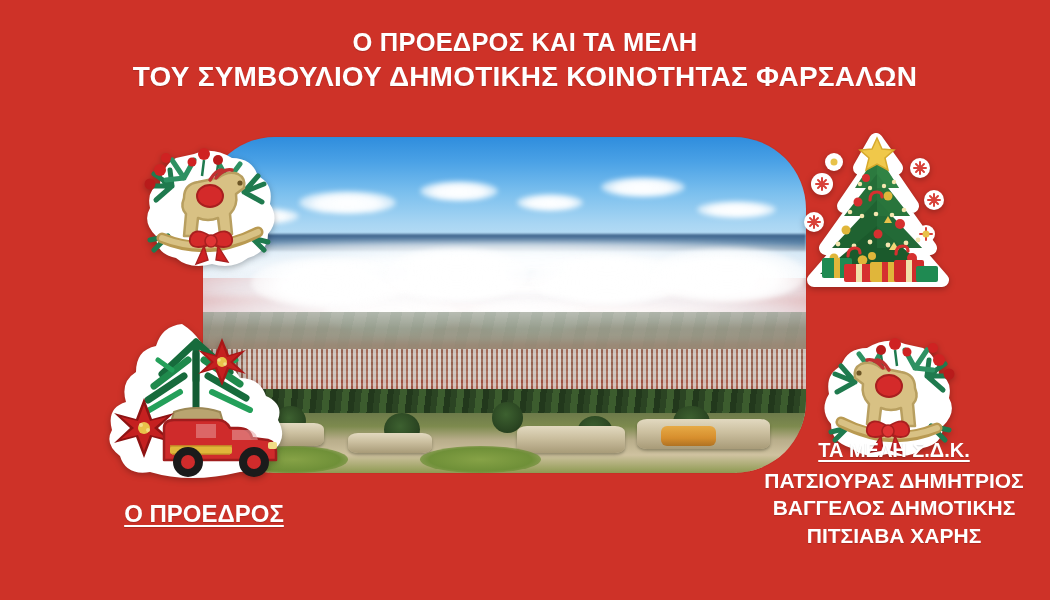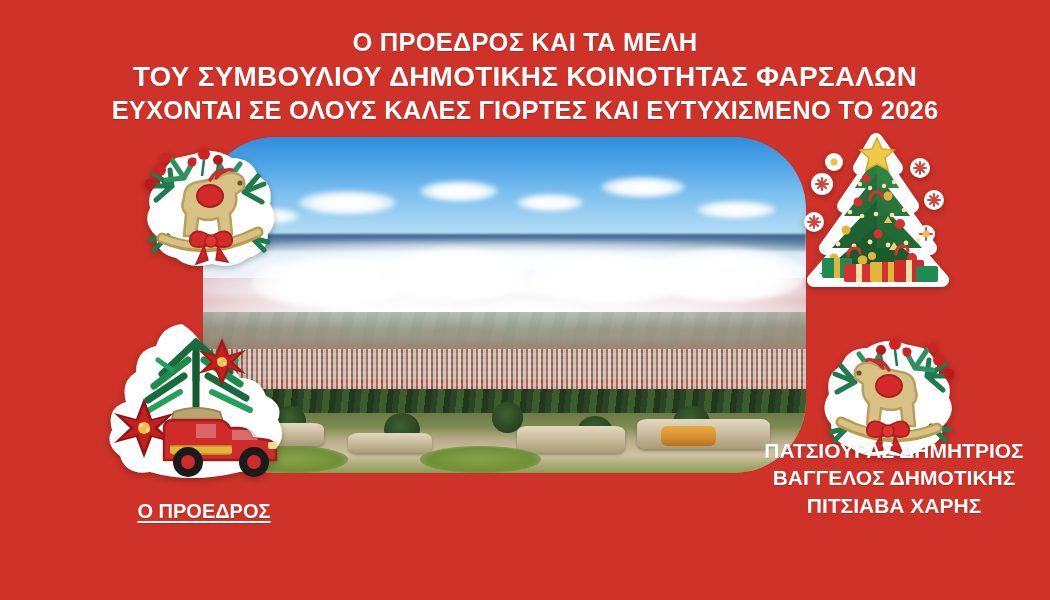--- a/index.html
+++ b/index.html
@@ -150,41 +150,40 @@
   
   .caption {
     position: absolute;
     color: #ffffff;
     font-weight: bold;
     text-align: center;
     text-shadow: 0 1px 1px rgba(0,0,0,.18);
   }
   #president-block { left: 28px; top: 500px; width: 352px; }
   #president-block .ttl {
-    display: block; font-size: 20px; text-decoration: underline;
+    display: block; font-size: 24px; text-decoration: underline;
     text-underline-offset: 3px; margin-bottom: 14px;
   }
   #president-block .nm { display: block; font-size: 22px; }
 
   #members-block { left: 738px; top: 437px; width: 312px; line-height: 1.30; }
   #members-block .ttl {
     display: block; font-size: 20px; text-decoration: underline;
     text-underline-offset: 3px; margin-bottom: 4px;
   }
   #members-block .nm { display: block; font-size: 21px; }
 </style>
 </head>
 <body>
 
 <div id="card" style="background: rgb(206, 50, 40);">
 
   <div id="headline">
     <span class="hl hl1">Ο ΠΡΟΕΔΡΟΣ ΚΑΙ ΤΑ ΜΕΛΗ</span>
     <span class="hl hl2">ΤΟΥ ΣΥΜΒΟΥΛΙΟΥ ΔΗΜΟΤΙΚΗΣ ΚΟΙΝΟΤΗΤΑΣ ΦΑΡΣΑΛΩΝ</span>
-    <span class="hl hl3">ΕΥΧΟΝΤΑΙ ΣΕ ΟΛΟΥΣ ΚΑΛΕΣ ΓΙΟΡΤΕΣ ΚΑΙ ΕΥΤΥΧΙΣΜΕΝΟ ΤΟ 2026</span>
   </div>
 
   <div id="photo">
     <div class="sky"></div>
     <div class="sea-strip"></div>
 
     <div class="puff" style="left:16%;top:16%;width:16%;height:7%;"></div>
     <div class="puff" style="left:36%;top:13%;width:13%;height:6%;"></div>
     <div class="puff" style="left:52%;top:17%;width:11%;height:5%;"></div>
     <div class="puff" style="left:66%;top:12%;width:14%;height:6%;"></div>
@@ -473,18 +472,19 @@
         <path d="M86 106 L96 122 L84 120 Z" fill="#cf2222" stroke="#a81f1f" stroke-width="1.4"></path>
       </g>
     </svg>
   </div>
 
   <div id="president-block" class="caption">
     <span class="ttl">Ο ΠΡΟΕΔΡΟΣ</span>
   </div>
 
   <div id="members-block" class="caption">
+    <span class="ttl">ΤΑ ΜΕΛΗ Σ.Δ.Κ.</span>
     <span class="nm">ΠΑΤΣΙΟΥΡΑΣ ΔΗΜΗΤΡΙΟΣ</span>
     <span class="nm">ΒΑΓΓΕΛΟΣ ΔΗΜΟΤΙΚΗΣ</span>
     <span class="nm">ΠΙΤΣΙΑΒΑ ΧΑΡΗΣ</span>
   </div>
 
 </div>
 
 </body></html>

